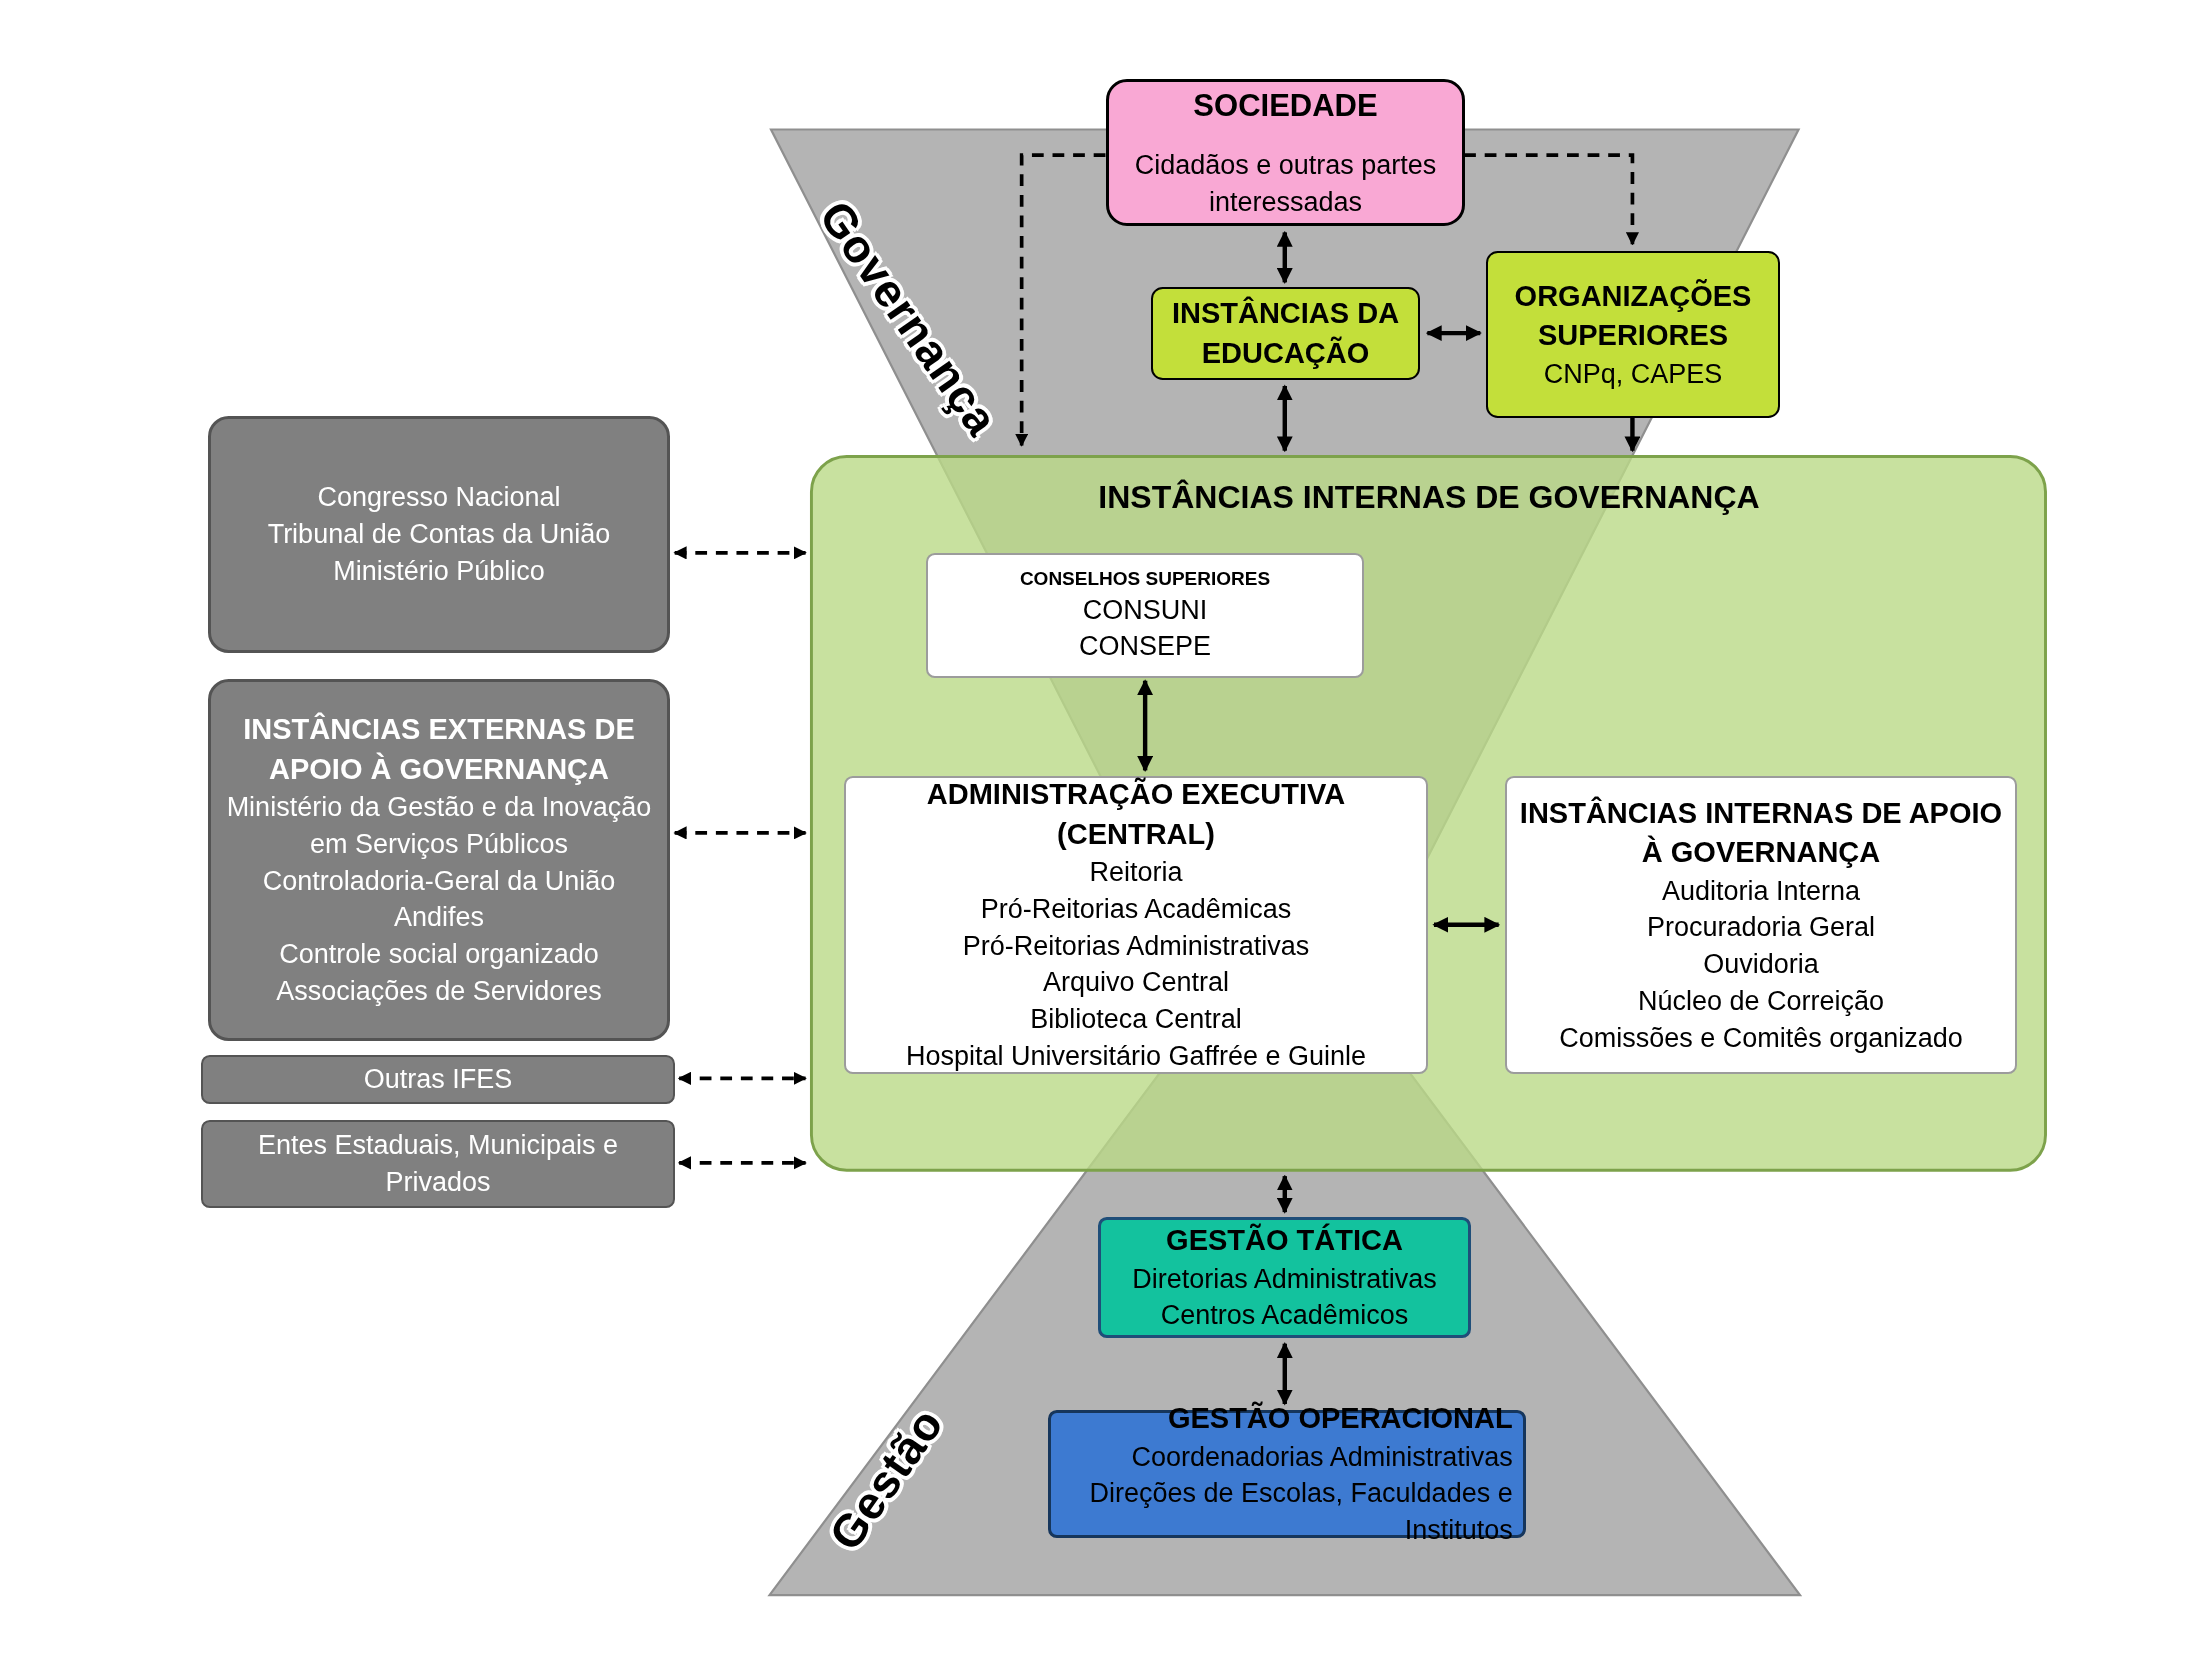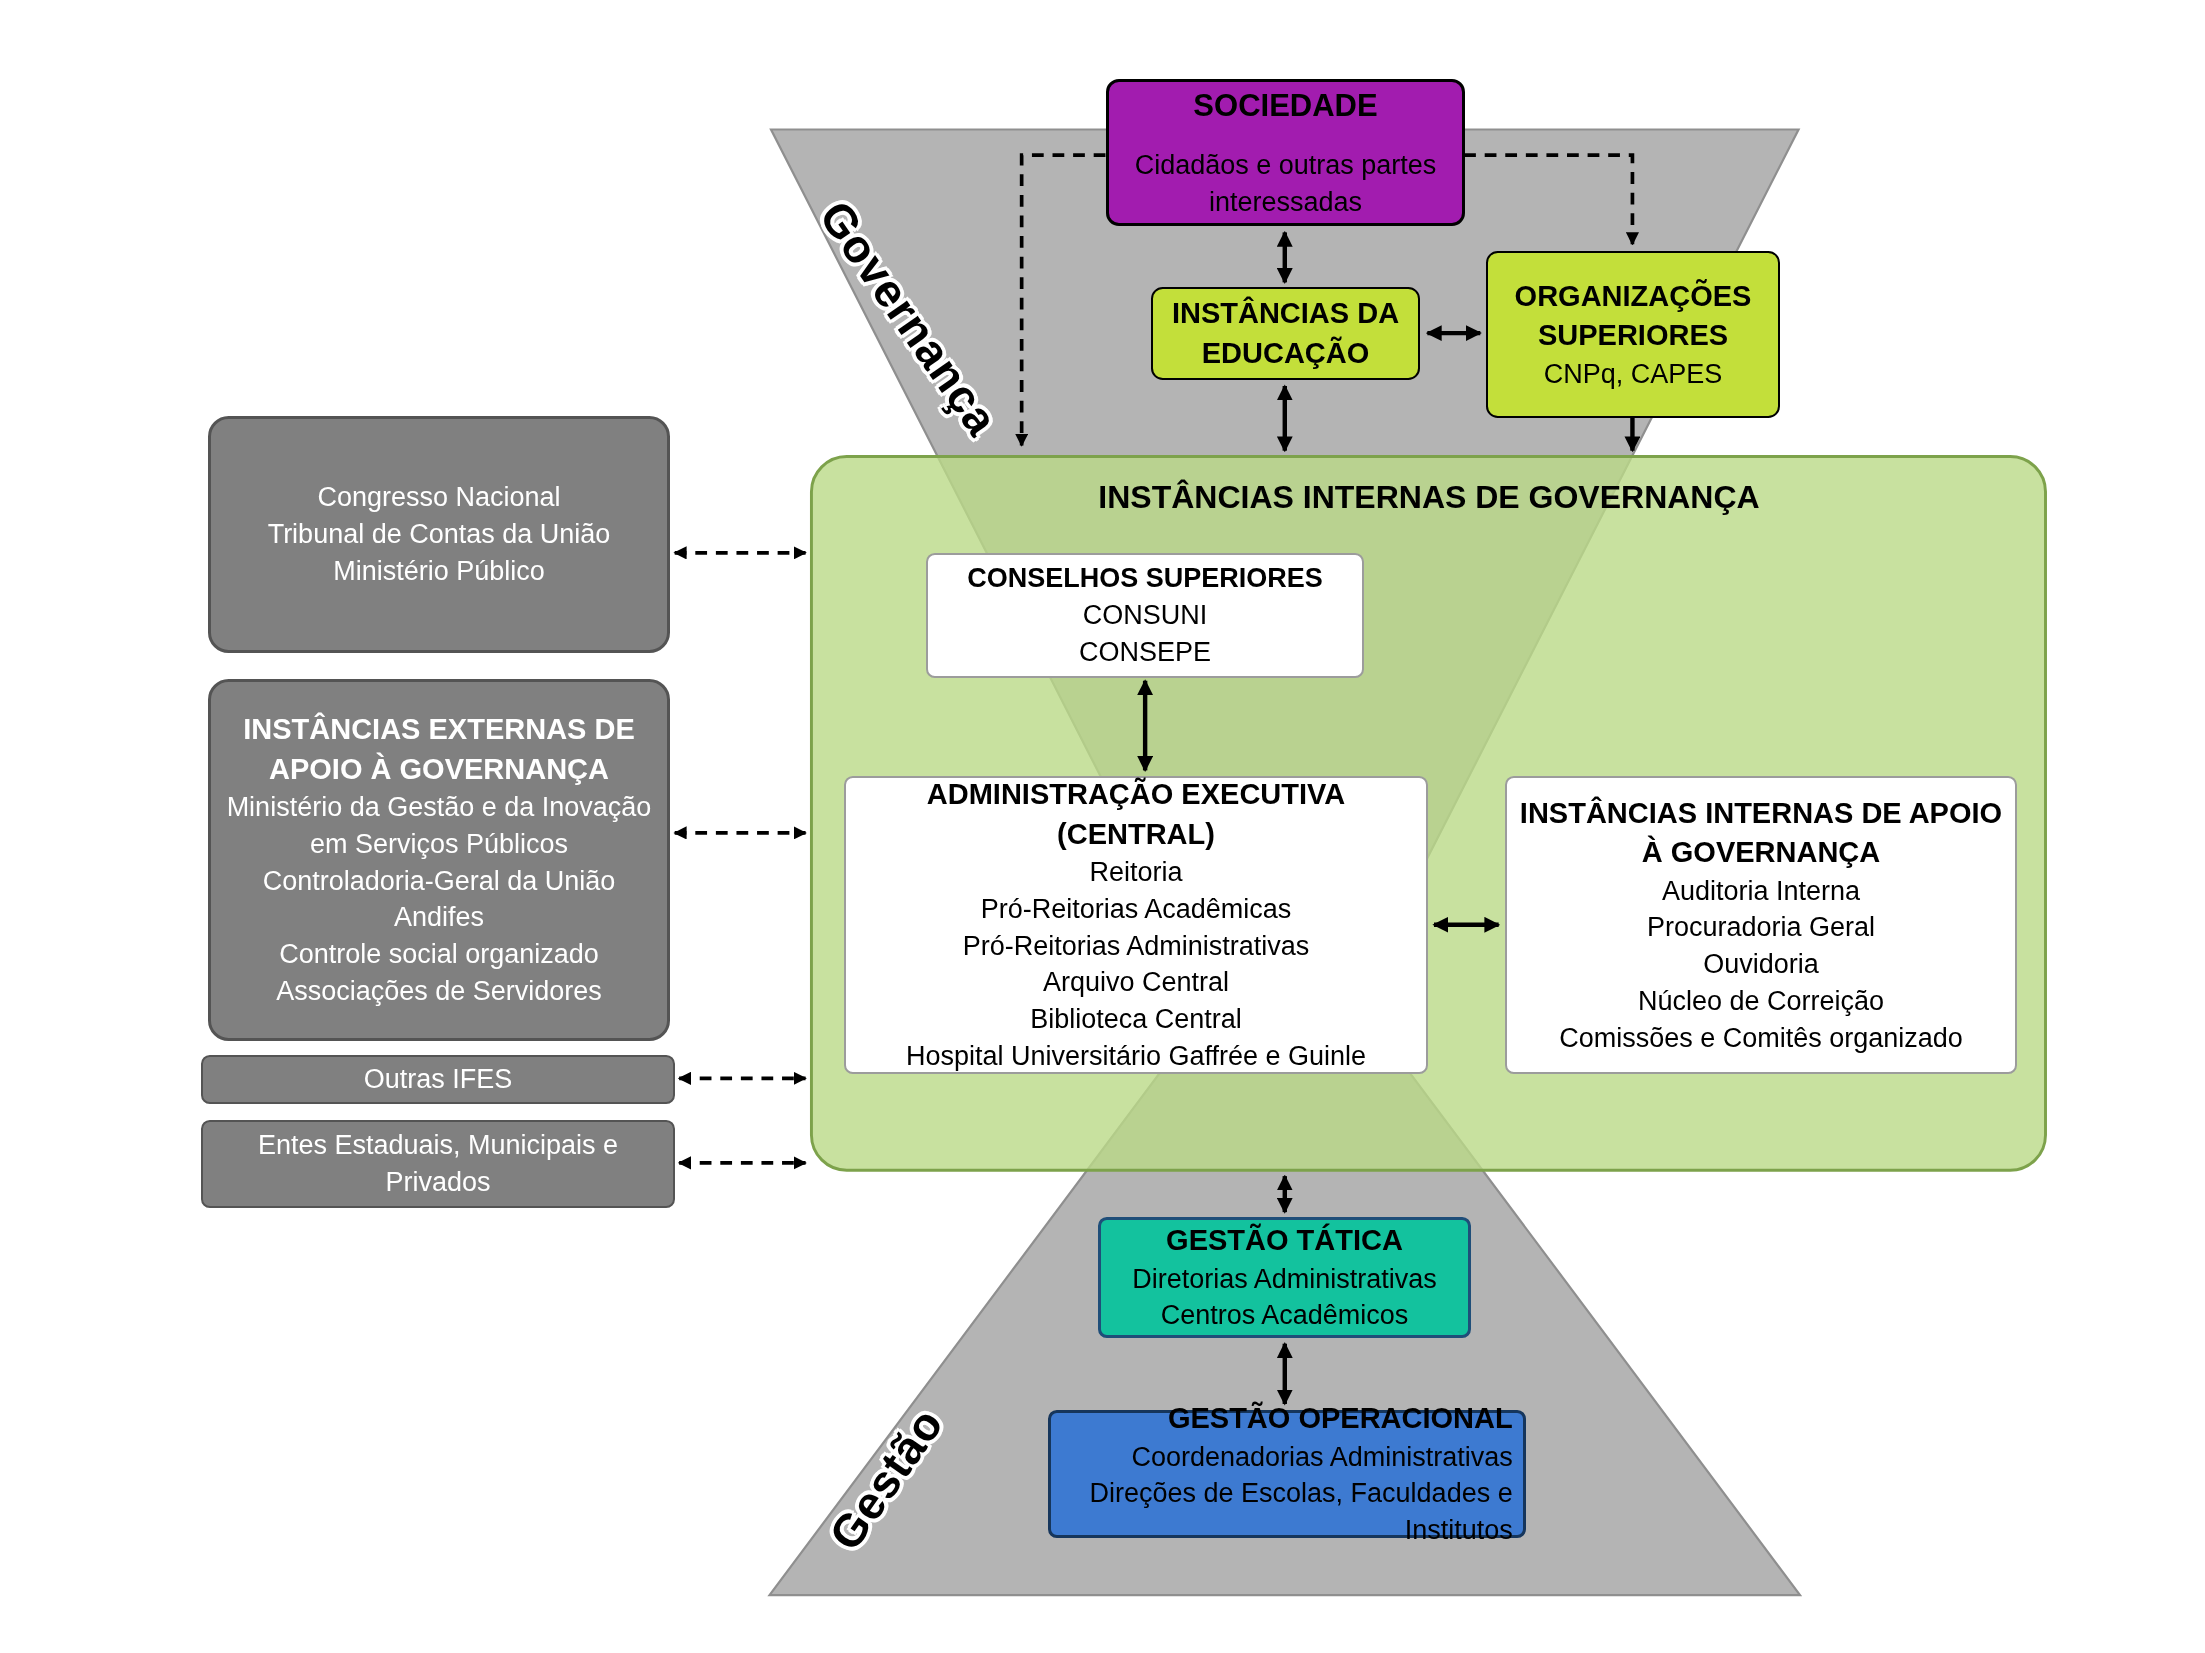--- a/index.html
+++ b/index.html
@@ -3,21 +3,21 @@
 <meta charset="utf-8">
 <title>Governança e Gestão</title>
 <style>
   html,body{margin:0;padding:0;background:#ffffff;font-family:"Liberation Sans",sans-serif;}
   #canvas{position:relative;width:2205px;height:1654px;background:#ffffff;overflow:hidden;}
   .abs{position:absolute;box-sizing:border-box;}
   .box{display:flex;flex-direction:column;justify-content:center;text-align:center;box-sizing:border-box;color:#000;padding:5.9px 10.3px;}
   .box .t{font-weight:700;}
   .line{line-height:1.36;}
 
-  .yellow-box{background:#a21caf;border:3.7px solid #000;border-radius:13px;gap:20px;}
+  .yellow-box{background:#f9a8d4;border:3.7px solid #000;border-radius:21px;gap:20px;}
   .ygreen-box{background:#c3df3a;border:2.9px solid #000;border-radius:11.8px;}
   .gray-box{background:#808080;border:3.7px solid #545454;border-radius:20.6px;color:#ffffff;}
   .gray-bar{background:#808080;border:2.9px solid #545454;border-radius:8.8px;color:#ffffff;}
   .white-box{background:#ffffff;border:2.2px solid #9c9c9c;border-radius:8.8px;}
   .teal-box{background:#13c29e;border:3.7px solid #1f4e79;border-radius:8.8px;}
   .blue-box{background:#3d7ad1;border:3.7px solid #16365c;border-radius:8.8px;}
 
   .fs-title{font-size:29px;}
   .fs-body{font-size:27px;}
   .fs-green-title{font-size:32px;font-weight:700;text-align:center;}
@@ -105,21 +105,21 @@
     <div class="line fs-body">Outras IFES</div>
   </div>
 
   <div class="abs box gray-bar" style="left:201px;top:1120px;width:474px;height:88px;padding:2.9px 29px;">
     <div class="line fs-body">Entes Estaduais, Municipais e Privados</div>
   </div>
 
   <div class="abs fs-green-title" style="left:812px;top:479px;width:1234px;">INSTÂNCIAS INTERNAS DE GOVERNANÇA</div>
 
   <div class="abs box white-box" style="left:926px;top:553px;width:438px;height:125px;">
-    <div class="line t" style="font-size:27px">CONSELHOS SUPERIORES</div>
+    <div class="line t" style="font-size:19px">CONSELHOS SUPERIORES</div>
     <div class="line fs-body">CONSUNI</div>
     <div class="line fs-body">CONSEPE</div>
   </div>
 
   <div class="abs box white-box" style="left:844px;top:776px;width:584px;height:298px;">
     <div class="line t" style="font-size:29px">ADMINISTRAÇÃO EXECUTIVA (CENTRAL)</div>
     <div class="line fs-body">Reitoria</div>
     <div class="line fs-body">Pró-Reitorias Acadêmicas</div>
     <div class="line fs-body">Pró-Reitorias Administrativas</div>
     <div class="line fs-body">Arquivo Central</div>

